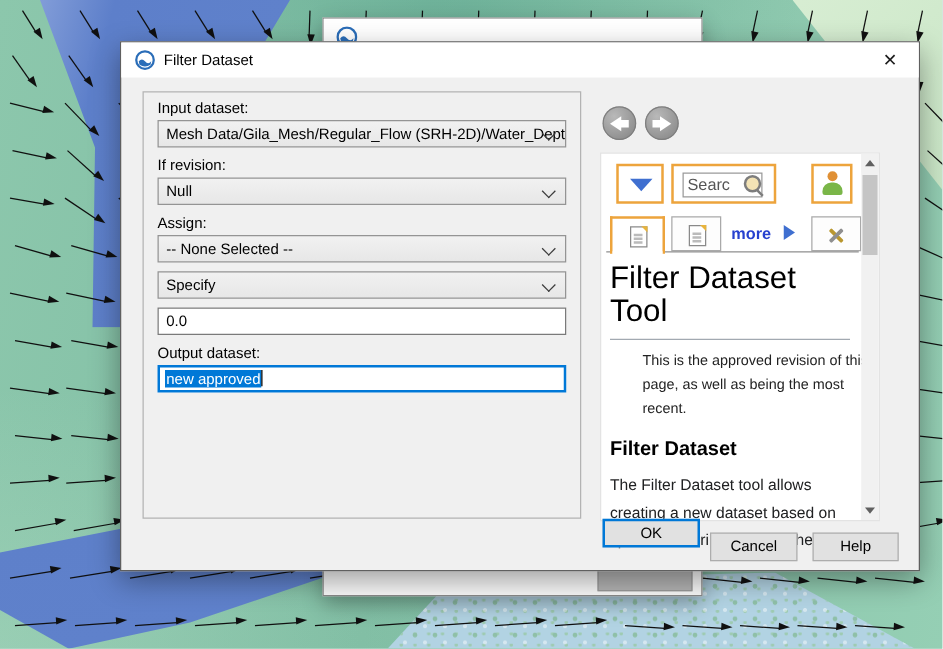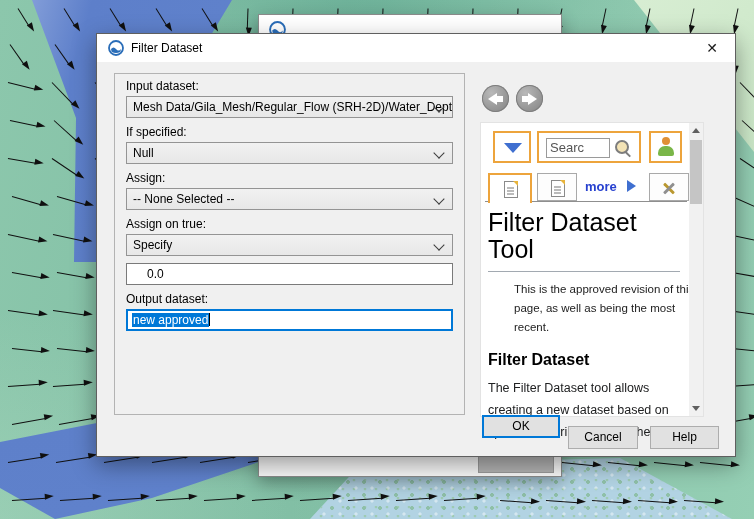--- a/index.html
+++ b/index.html
@@ -58,21 +58,21 @@
   .groupbox{position:absolute;left:17px;top:39px;width:351px;height:342px;
     border:1px solid #b3b3b3;box-sizing:border-box;padding:5px 11px 0 11px;}
   .field{margin-bottom:7px;}
   .field .lbl{display:block;height:15px;line-height:15px;font-size:12px;color:#000;}
   .combo{position:relative;height:22px;box-sizing:border-box;margin-top:2px;
     background:linear-gradient(#f1f1f1,#e7e7e7);border:1px solid #949494;
     line-height:20px;padding:0 22px 0 6px;white-space:nowrap;overflow:hidden;}
   .combo::after{content:"";position:absolute;right:9px;top:6px;width:7px;height:7px;
     border:solid #3c3c3c;border-width:0 0 1.5px 1.5px;transform:rotate(-45deg);}
   .tbox{position:relative;height:22px;box-sizing:border-box;margin-top:2px;
-    background:#fff;border:1px solid #7a7a7a;line-height:20px;padding:0 20px;overflow:hidden;}
+    background:#fff;border:1px solid #7a7a7a;line-height:20px;padding:0 6px;overflow:hidden;}
   .tbox.focused{border:2px solid #0078d7;line-height:18px;padding:0 4px;}
   .selection{background:#0078d7;color:#fff;padding:0 1px;}
   .caret{display:inline-block;width:1px;height:13px;background:#000;vertical-align:-2px;}
 
   
   .navbtn{position:absolute;width:27px;height:27px;border-radius:50%;
     background:radial-gradient(circle at 35% 30%,#b9b9b9,#8f8f8f 75%);
     box-shadow:inset 0 0 0 1px #7e7e7e;}
   .navbtn .tri{position:absolute;top:7.5px;width:0;height:0;
     border-top:6px solid transparent;border-bottom:6px solid transparent;}
@@ -83,21 +83,21 @@
   .nav-fwd{left:419px;top:51px;}
   .nav-fwd .tri{right:6px;border-left:9px solid #fff;}
   .nav-fwd .tail{right:14px;}
 
   .browser{position:absolute;left:384px;top:89px;width:222px;height:293px;background:#fff;
     box-shadow:0 0 0 1px #e3e3e3;}
   .ybox{position:absolute;box-sizing:border-box;border:2px solid #eda43c;background:#fff;}
   .tb-drop{left:12px;top:8px;width:38px;height:32px;}
   .drop-tri{position:absolute;left:9px;top:10px;width:0;height:0;
     border-left:9px solid transparent;border-right:9px solid transparent;border-top:10px solid #3f6fd0;}
-  .tb-search{left:56px;top:8px;width:104px;height:32px;}
+  .tb-search{left:56px;top:8px;width:84px;height:32px;}
   .search-input{position:absolute;left:7px;top:5px;width:56px;height:18px;border:1px solid #9a9a9a;
     font-size:13px;line-height:18px;color:#555;padding:0 3px;overflow:hidden;white-space:nowrap;}
   .mag{position:absolute;right:10px;top:7px;width:10px;height:10px;border:2.2px solid #7d7d7d;
     border-radius:50%;background:#f3e3b5;}
   .mag::after{content:"";position:absolute;left:9px;top:9px;width:7px;height:2.4px;background:#7d7d7d;
     transform:rotate(45deg);transform-origin:0 0;}
   .tb-person{left:168px;top:8px;width:33px;height:32px;}
   .person-head{position:absolute;left:11px;top:4px;width:8px;height:8px;border-radius:50%;background:#e09035;}
   .person-body{position:absolute;left:7px;top:13px;width:16px;height:10px;border-radius:7px 7px 2px 2px;background:#7ab648;}
 
@@ -413,29 +413,28 @@
       <span class="title-text">Filter Dataset</span>
       <span class="close-x">✕</span>
     </div>
 
     <div class="groupbox">
       <div class="field">
         <span class="lbl">Input dataset:</span>
         <div class="combo"><span>Mesh Data/Gila_Mesh/Regular_Flow (SRH-2D)/Water_Depth_ft</span></div>
       </div>
       <div class="field">
-        <span class="lbl">If specified:</span>
+        <span class="lbl">If revision:</span>
         <div class="combo"><span>Null</span></div>
       </div>
       <div class="field">
         <span class="lbl">Assign:</span>
         <div class="combo"><span>-- None Selected --</span></div>
       </div>
       <div class="field">
-        <span class="lbl">Assign on true:</span>
         <div class="combo"><span>Specify</span></div>
       </div>
       <div class="field">
         <div class="tbox"><span>0.0</span></div>
       </div>
       <div class="field">
         <span class="lbl">Output dataset:</span>
         <div class="tbox focused"><span class="selection">new approved</span><span class="caret"></span></div>
       </div>
     </div>

